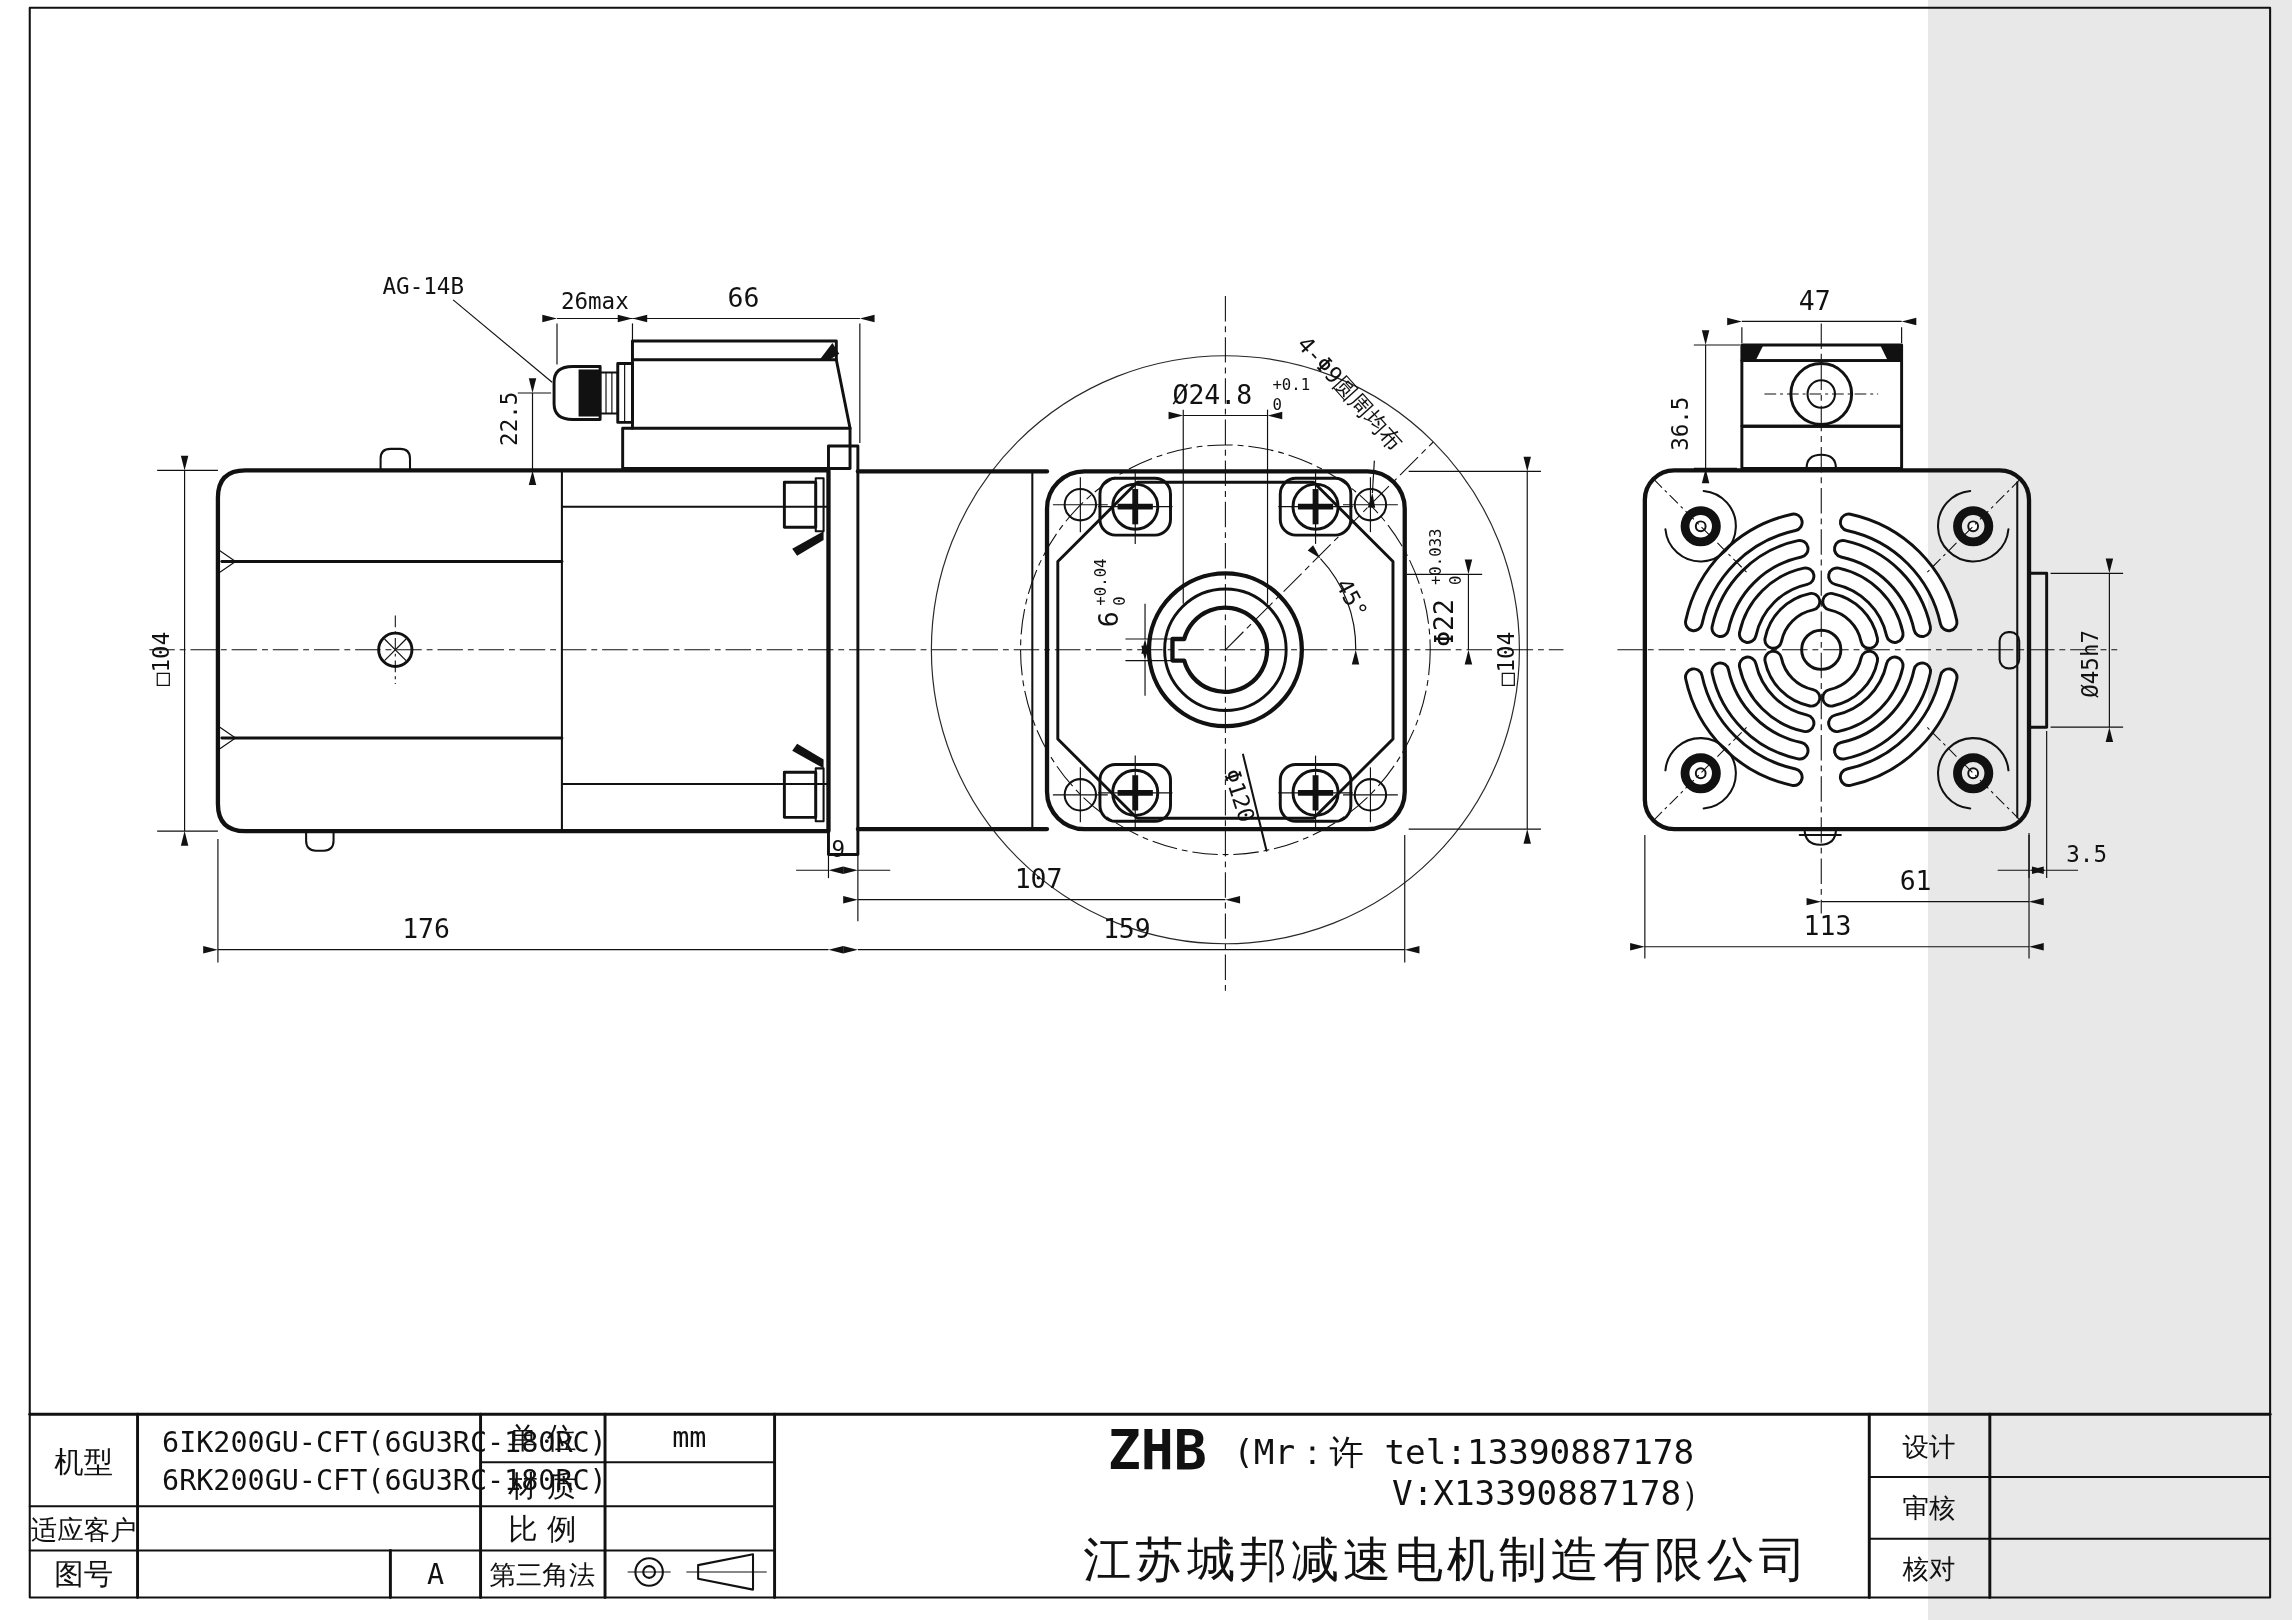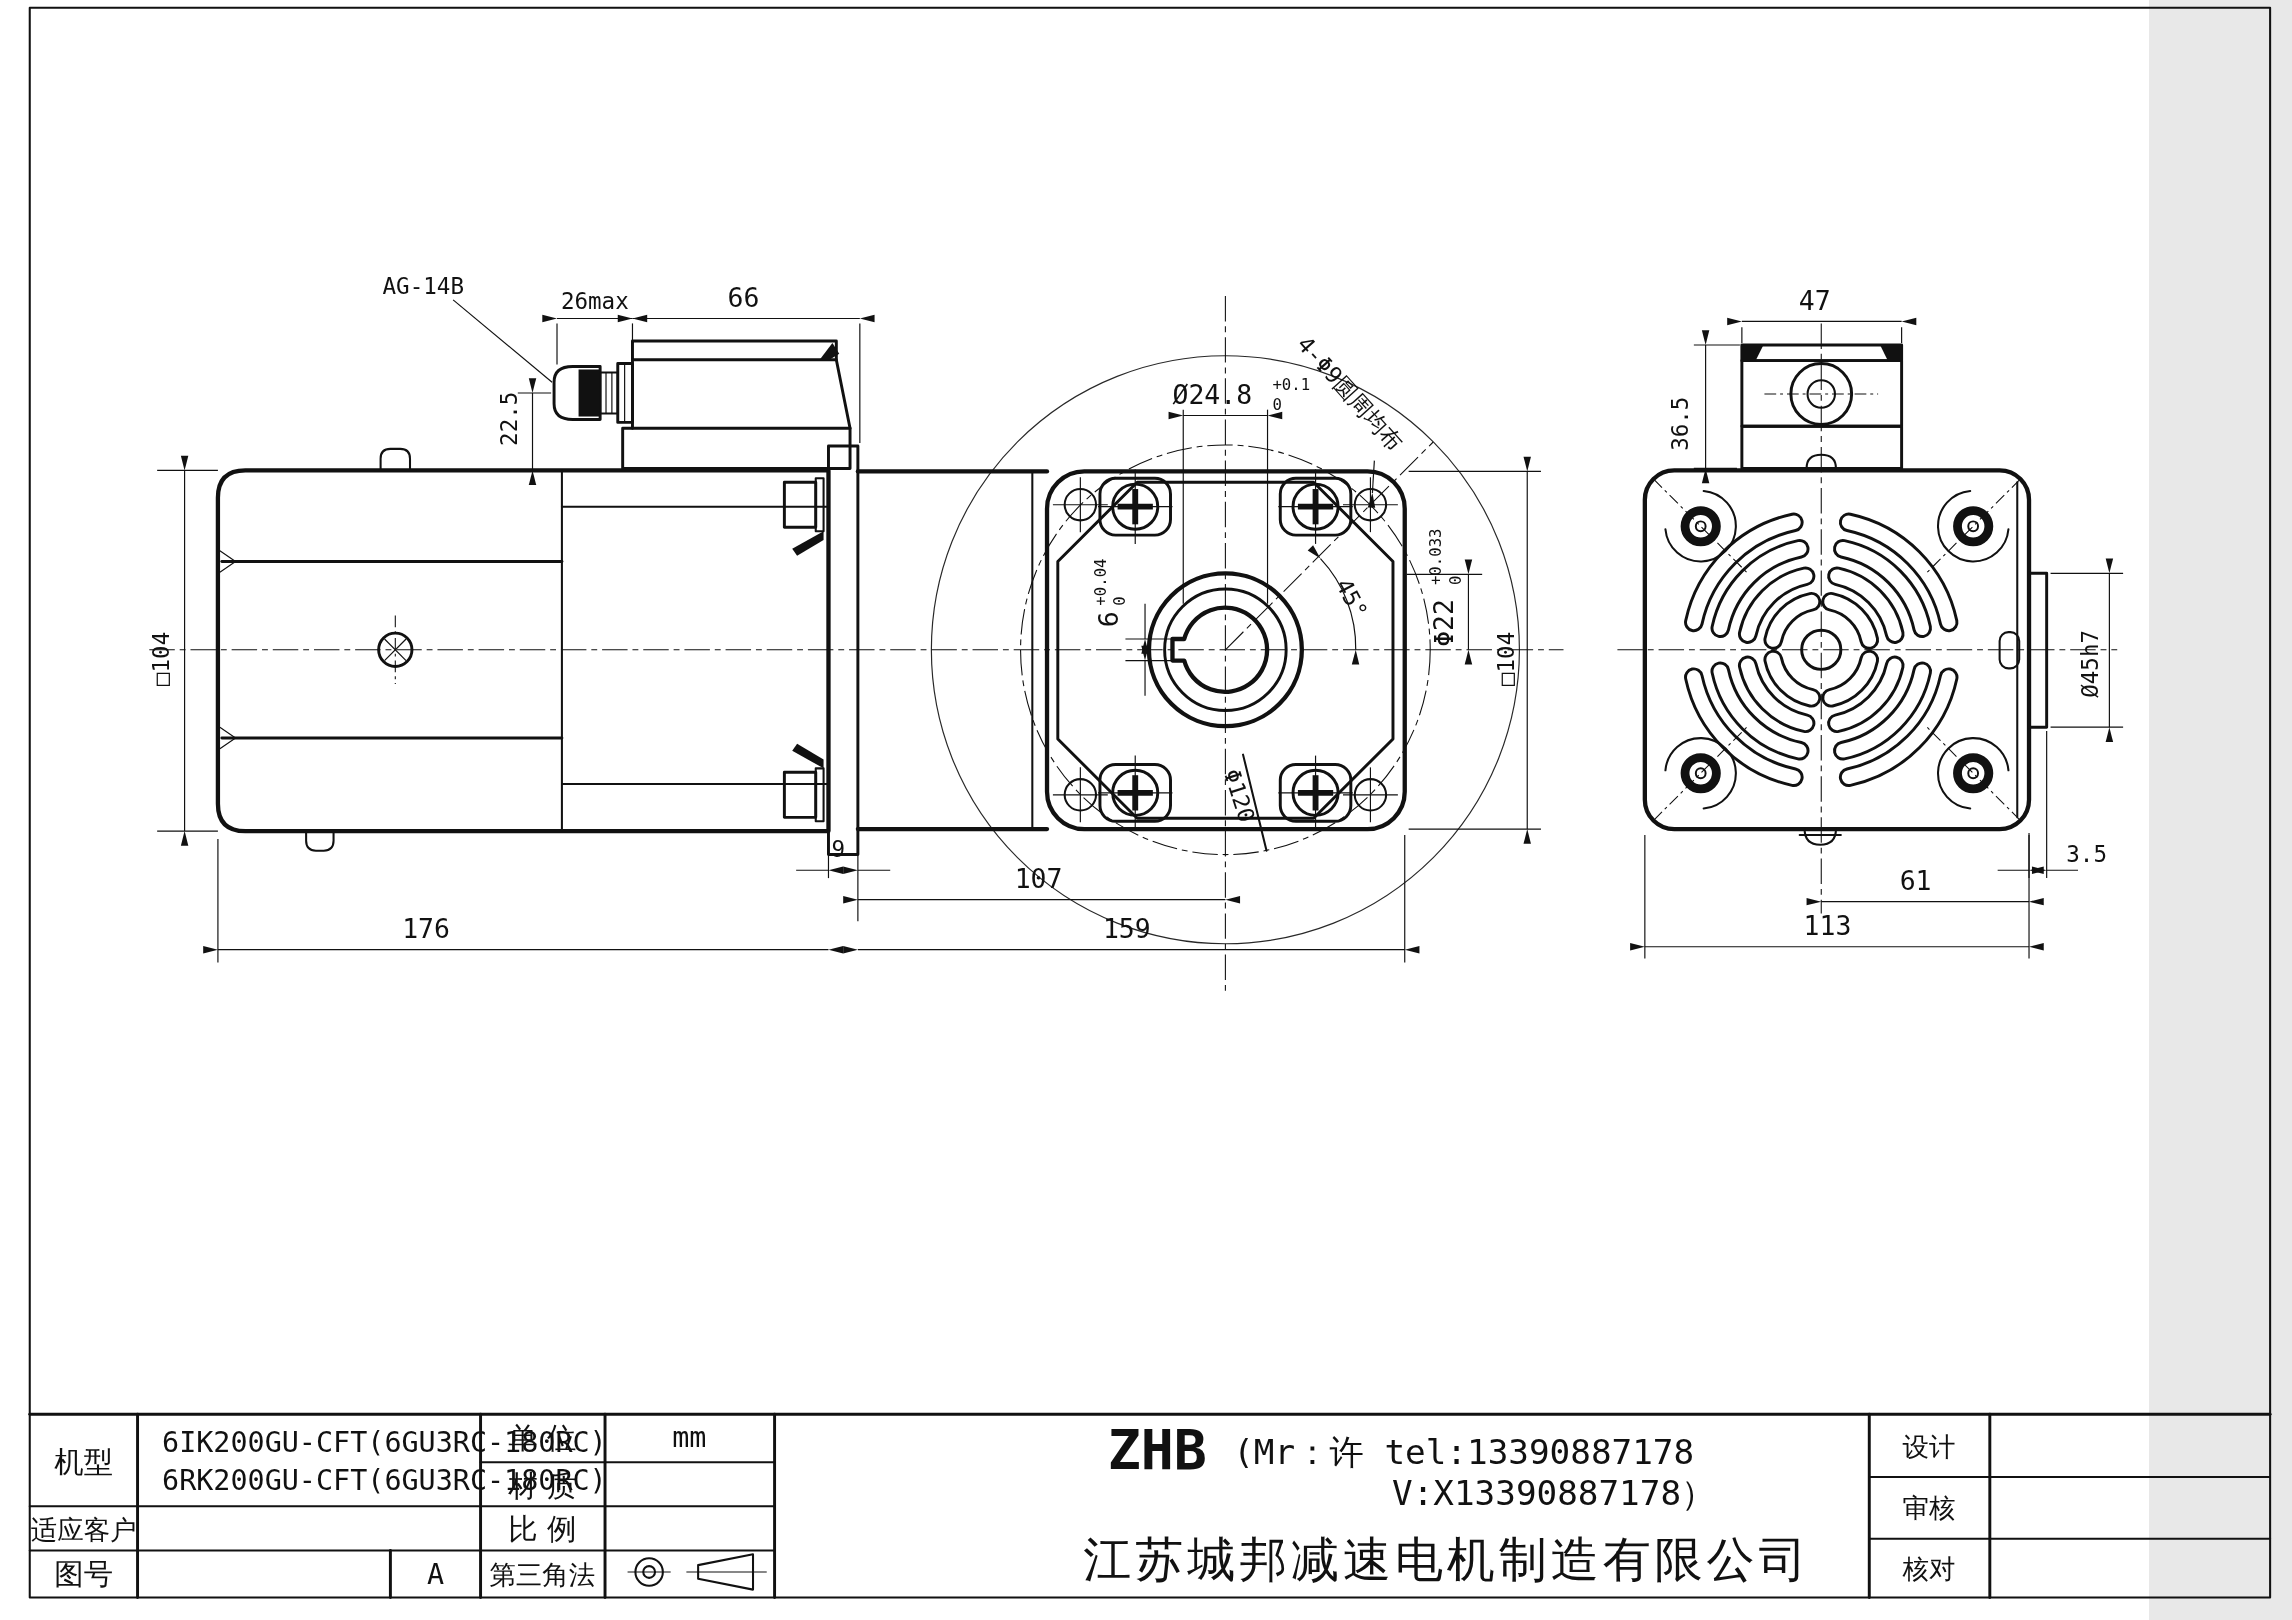--- a/index.html
+++ b/index.html
@@ -1,16 +1,16 @@
 <!DOCTYPE html>
 <html><head>
 <meta charset="utf-8">
 <style>
   html,body{margin:0;padding:0;background:#e8e8e8;}
-  #sheet{position:relative;width:2149px;height:1620px;background:#ffffff;font-family:"DejaVu Sans",sans-serif;}
+  #sheet{position:relative;width:1928px;height:1620px;background:#ffffff;font-family:"DejaVu Sans",sans-serif;}
   svg{position:absolute;left:0;top:0;}
   .s4{stroke:#111;stroke-width:4.4;fill:none;stroke-linejoin:round;stroke-linecap:round;}
   .s3{stroke:#111;stroke-width:3;fill:none;stroke-linejoin:round;stroke-linecap:round;}
   .s2{stroke:#111;stroke-width:2.1;fill:none;stroke-linejoin:round;stroke-linecap:round;}
   .s1{stroke:#111;stroke-width:1.2;fill:none;}
   .cl{stroke:#111;stroke-width:1.1;fill:none;stroke-dasharray:26 5 6 5;}
   .cls{stroke:#111;stroke-width:1.1;fill:none;stroke-dasharray:12 4 3 4;}
   .diml{stroke:#111;stroke-width:1.2;fill:none;}
   .blk{fill:#111;stroke:none;}
   .wht{stroke:#fff;fill:none;stroke-linecap:round;}

